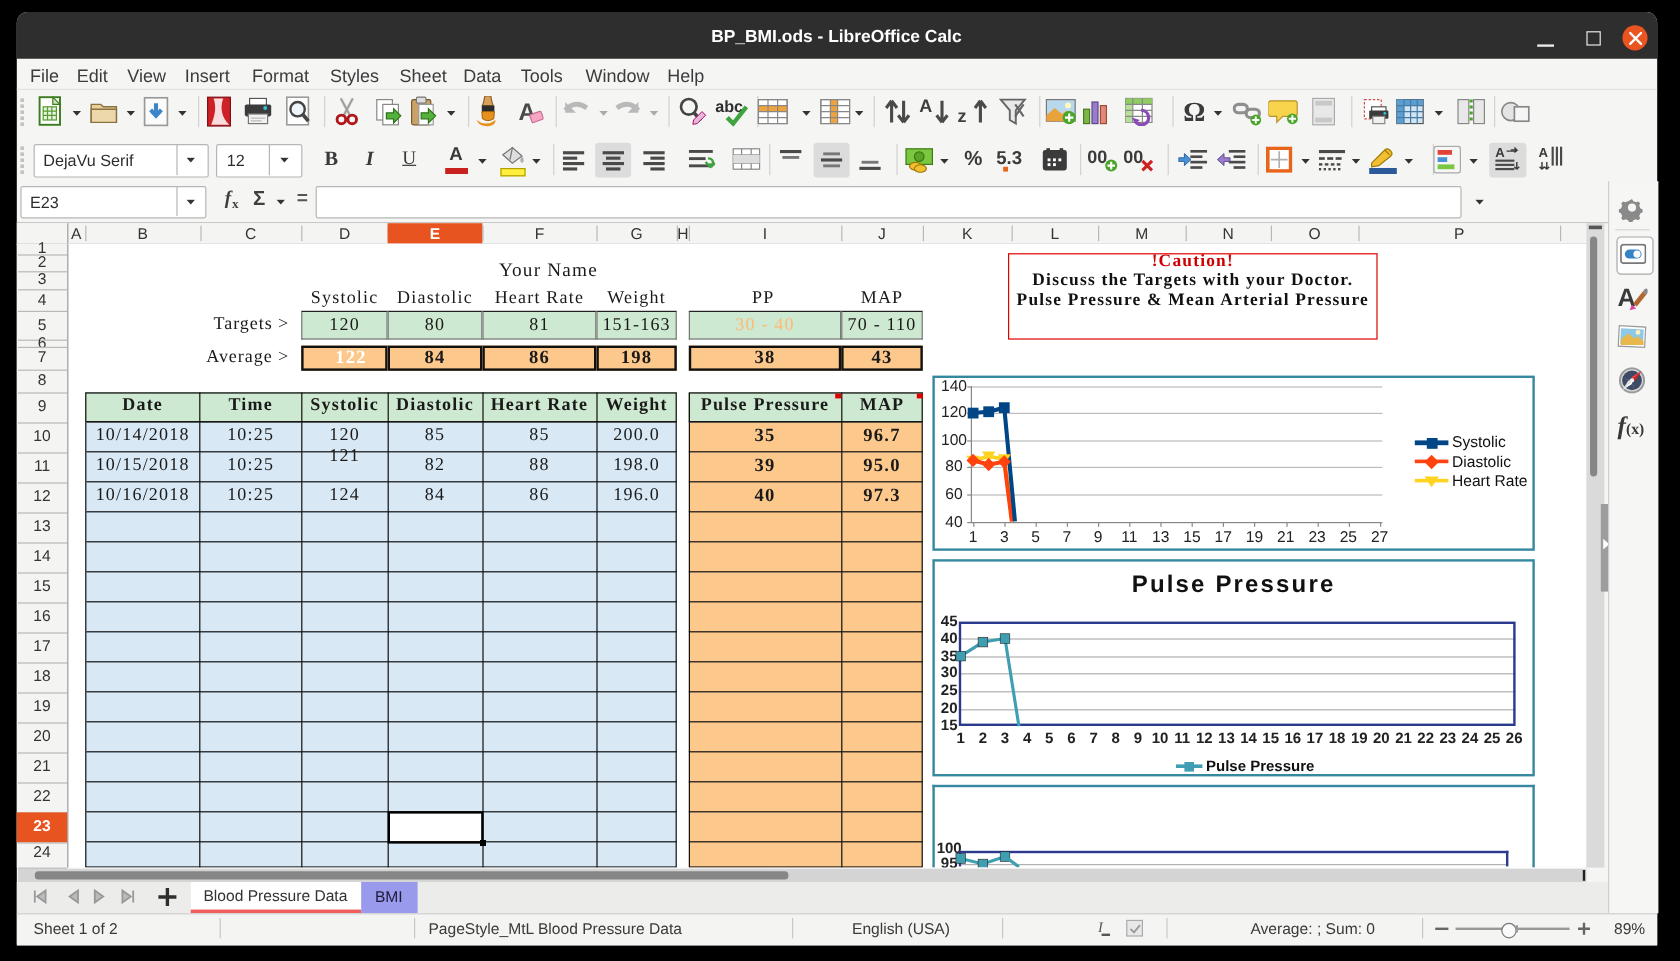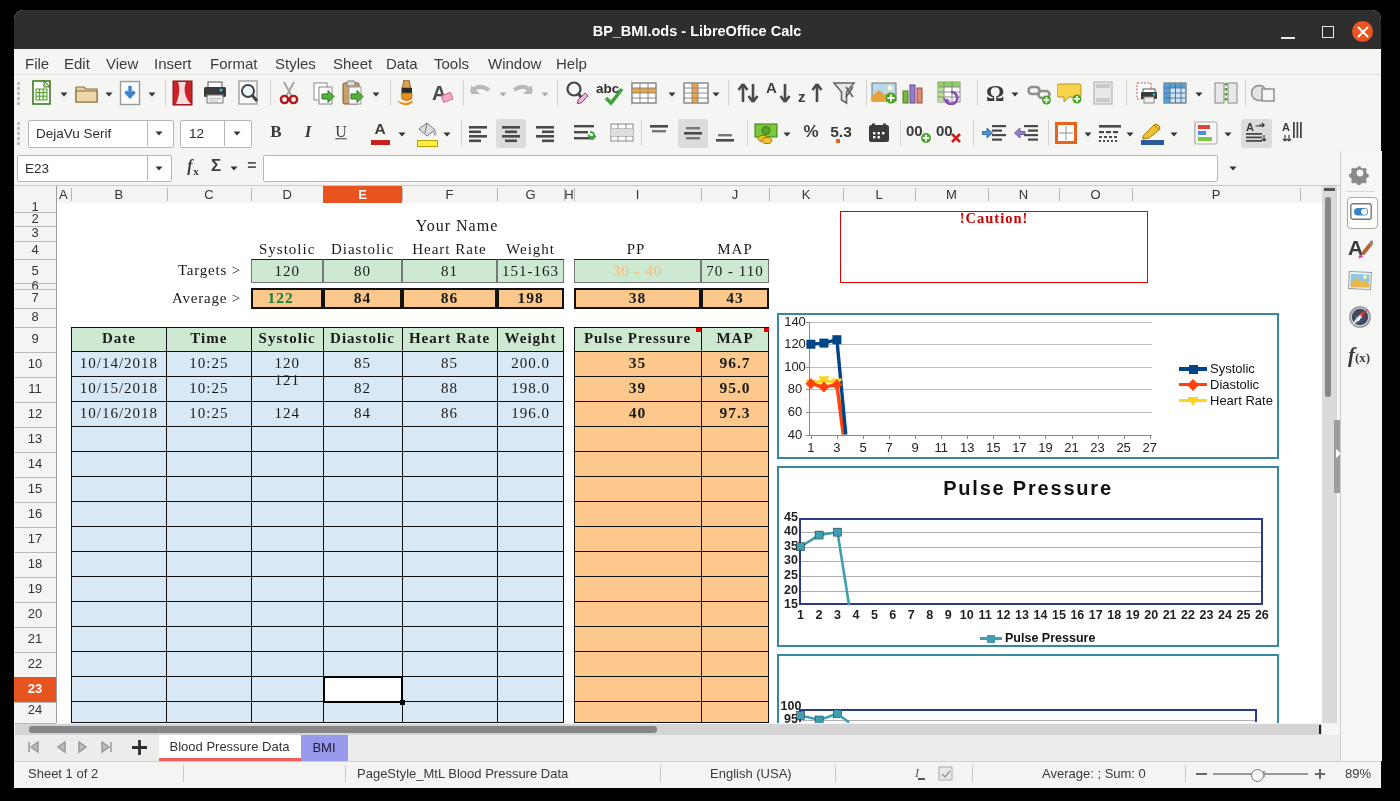--- a/index.html
+++ b/index.html
@@ -559,21 +559,21 @@
 <div class="a t" style="left:307.0px;top:68.5px;font:normal 15px 'Liberation Serif',serif;color:#1a1a1a;transform:translate(-50%,-54%);letter-spacing:1px;">80</div>
 <div class="a" style="left:346.5px;top:55.89999999999998px;width:95px;height:24.4px;background:#cee9d1;border:1px solid #777;border-top:1.5px solid #222;box-sizing:border-box;"></div>
 <div class="a t" style="left:394.0px;top:68.5px;font:normal 15px 'Liberation Serif',serif;color:#1a1a1a;transform:translate(-50%,-54%);letter-spacing:1px;">81</div>
 <div class="a" style="left:441.5px;top:55.89999999999998px;width:67px;height:24.4px;background:#cee9d1;border:1px solid #777;border-top:1.5px solid #222;box-sizing:border-box;"></div>
 <div class="a t" style="left:475.0px;top:68.5px;font:normal 15px 'Liberation Serif',serif;color:#1a1a1a;transform:translate(-50%,-54%);letter-spacing:1px;">151-163</div>
 <div class="a" style="left:518.5px;top:55.89999999999998px;width:127px;height:24.4px;background:#cee9d1;border:1px solid #777;border-top:1.5px solid #222;box-sizing:border-box;"></div>
 <div class="a t" style="left:582.0px;top:68.5px;font:normal 15px 'Liberation Serif',serif;color:#fdba74;transform:translate(-50%,-54%);letter-spacing:1px;">30 - 40</div>
 <div class="a" style="left:645.5px;top:55.89999999999998px;width:68px;height:24.4px;background:#cee9d1;border:1px solid #777;border-top:1.5px solid #222;box-sizing:border-box;"></div>
 <div class="a t" style="left:679.5px;top:68.5px;font:normal 15px 'Liberation Serif',serif;color:#1a1a1a;transform:translate(-50%,-54%);letter-spacing:1px;">70 - 110</div>
 <div class="a" style="left:195.9px;top:84.60000000000002px;width:71.6px;height:21px;background:#fcc88c;border:2px solid #111;box-sizing:border-box;"></div>
-<div class="a t" style="left:225px;top:95.5px;font:bold 15.5px 'Liberation Serif',serif;color:#15803d;transform:translate(-50%,-54%);letter-spacing:1px;">122</div>
+<div class="a t" style="left:237px;top:95.5px;font:bold 15.5px 'Liberation Serif',serif;color:#ffffff;transform:translate(-50%,-54%);letter-spacing:1px;">122</div>
 <div class="a" style="left:267.5px;top:84.60000000000002px;width:79px;height:21px;background:#fcc88c;border:2px solid #111;box-sizing:border-box;"></div>
 <div class="a t" style="left:307.0px;top:95.5px;font:bold 15.5px 'Liberation Serif',serif;color:#1a1a1a;transform:translate(-50%,-54%);letter-spacing:1px;">84</div>
 <div class="a" style="left:346.5px;top:84.60000000000002px;width:95px;height:21px;background:#fcc88c;border:2px solid #111;box-sizing:border-box;"></div>
 <div class="a t" style="left:394.0px;top:95.5px;font:bold 15.5px 'Liberation Serif',serif;color:#1a1a1a;transform:translate(-50%,-54%);letter-spacing:1px;">86</div>
 <div class="a" style="left:441.5px;top:84.60000000000002px;width:67px;height:21px;background:#fcc88c;border:2px solid #111;box-sizing:border-box;"></div>
 <div class="a t" style="left:475.0px;top:95.5px;font:bold 15.5px 'Liberation Serif',serif;color:#1a1a1a;transform:translate(-50%,-54%);letter-spacing:1px;">198</div>
 <div class="a" style="left:518.5px;top:84.60000000000002px;width:127px;height:21px;background:#fcc88c;border:2px solid #111;box-sizing:border-box;"></div>
 <div class="a t" style="left:582.0px;top:95.5px;font:bold 15.5px 'Liberation Serif',serif;color:#1a1a1a;transform:translate(-50%,-54%);letter-spacing:1px;">38</div>
 <div class="a" style="left:645.5px;top:84.60000000000002px;width:68px;height:21px;background:#fcc88c;border:2px solid #111;box-sizing:border-box;"></div>
 <div class="a t" style="left:679.5px;top:95.5px;font:bold 15.5px 'Liberation Serif',serif;color:#1a1a1a;transform:translate(-50%,-54%);letter-spacing:1px;">43</div>
@@ -649,20 +649,22 @@
 <div class="a t" style="left:307.0px;top:211px;font:normal 15px 'Liberation Serif',serif;color:#1a1a1a;transform:translate(-50%,-54%);letter-spacing:1px;">84</div>
 <div class="a t" style="left:394.0px;top:211px;font:normal 15px 'Liberation Serif',serif;color:#1a1a1a;transform:translate(-50%,-54%);letter-spacing:1px;">86</div>
 <div class="a t" style="left:475.0px;top:211px;font:normal 15px 'Liberation Serif',serif;color:#1a1a1a;transform:translate(-50%,-54%);letter-spacing:1px;">196.0</div>
 <div class="a t" style="left:582.0px;top:211px;font:bold 15.5px 'Liberation Serif',serif;color:#1a1a1a;transform:translate(-50%,-54%);letter-spacing:1px;">40</div>
 <div class="a t" style="left:679.5px;top:211px;font:bold 15.5px 'Liberation Serif',serif;color:#1a1a1a;transform:translate(-50%,-54%);letter-spacing:1px;">97.3</div>
 <div class="a" style="left:269.5px;top:475px;width:76px;height:23px;background:#fff;"></div>
 <div class="a" style="left:267.0px;top:473px;width:80.5px;height:27px;border:2px solid #000;box-sizing:border-box;"></div>
 <div class="a" style="left:344.5px;top:497px;width:5px;height:5px;background:#000;"></div>
 <div class="a" style="left:784.5px;top:7.5px;width:308px;height:72.5px;border:1.5px solid #e00000;box-sizing:border-box;background:#fff;"></div>
 <div class="a t" style="left:938.5px;top:16px;font:bold 14.5px 'Liberation Serif',serif;color:#cc0000;transform:translate(-50%,-54%);letter-spacing:1px;">!Caution!</div>
+<div class="a t" style="left:938.5px;top:31.5px;font:bold 14.5px 'Liberation Serif',serif;color:#111;transform:translate(-50%,-54%);letter-spacing:1px;">Discuss the Targets with your Doctor.</div>
+<div class="a t" style="left:938.5px;top:47.5px;font:bold 14.5px 'Liberation Serif',serif;color:#111;transform:translate(-50%,-54%);letter-spacing:1px;">Pulse Pressure &amp; Mean Arterial Pressure</div>
 <div class="a" style="left:721.5px;top:110px;width:502px;height:146px;background:#fff;border:2px solid #35889f;box-sizing:border-box;"></div>
 <div class="a t" style="left:739.5px;top:118.69999999999999px;font:normal 13px 'Liberation Sans',sans-serif;color:#222;transform:translate(-50%,-54%);">140</div>
 <div class="a" style="left:753.5px;top:118.69999999999999px;width:343px;height:1px;background:#bcbcbc;"></div>
 <div class="a" style="left:750.5px;top:118.69999999999999px;width:4px;height:1px;background:#888;"></div>
 <div class="a t" style="left:739.5px;top:141.2px;font:normal 13px 'Liberation Sans',sans-serif;color:#222;transform:translate(-50%,-54%);">120</div>
 <div class="a" style="left:753.5px;top:141.2px;width:343px;height:1px;background:#bcbcbc;"></div>
 <div class="a" style="left:750.5px;top:141.2px;width:4px;height:1px;background:#888;"></div>
 <div class="a t" style="left:739.5px;top:163.8px;font:normal 13px 'Liberation Sans',sans-serif;color:#222;transform:translate(-50%,-54%);">100</div>
 <div class="a" style="left:753.5px;top:163.8px;width:343px;height:1px;background:#bcbcbc;"></div>
 <div class="a" style="left:750.5px;top:163.8px;width:4px;height:1px;background:#888;"></div>

